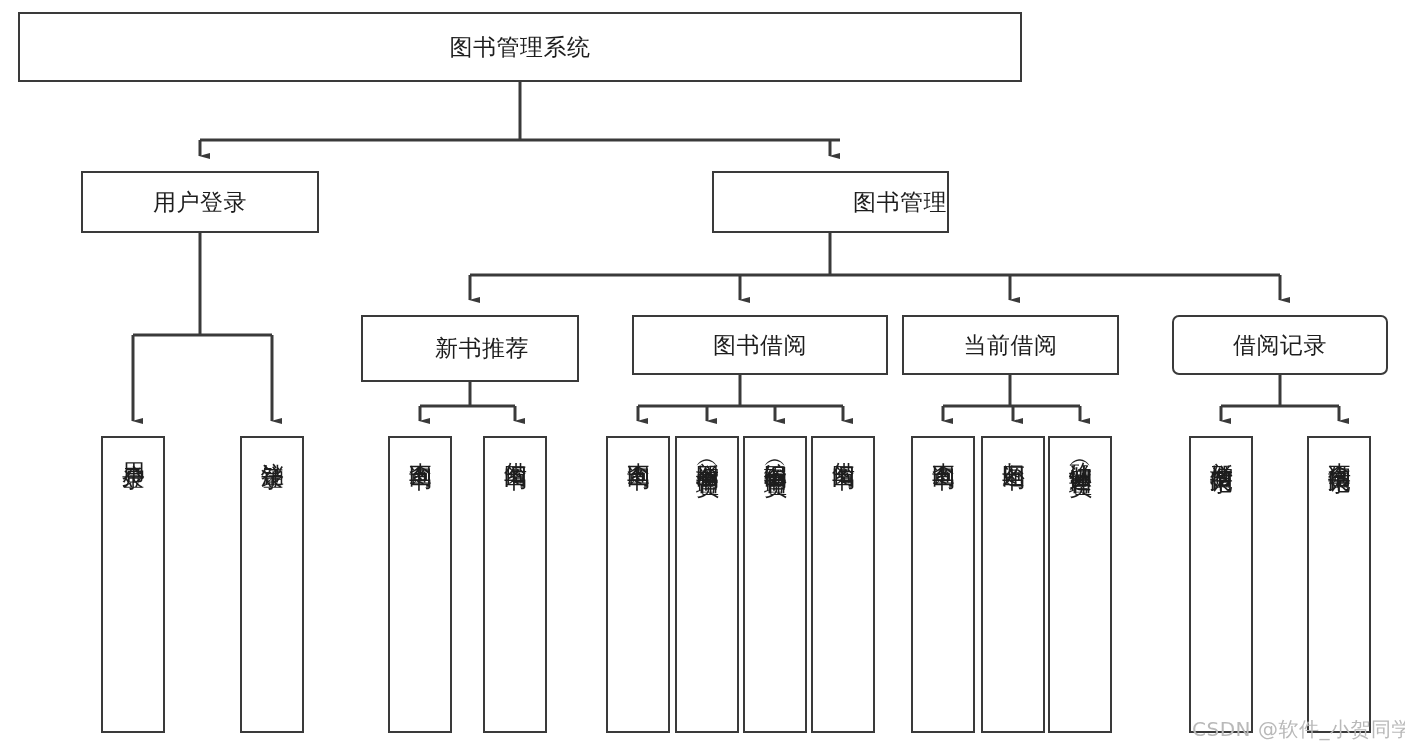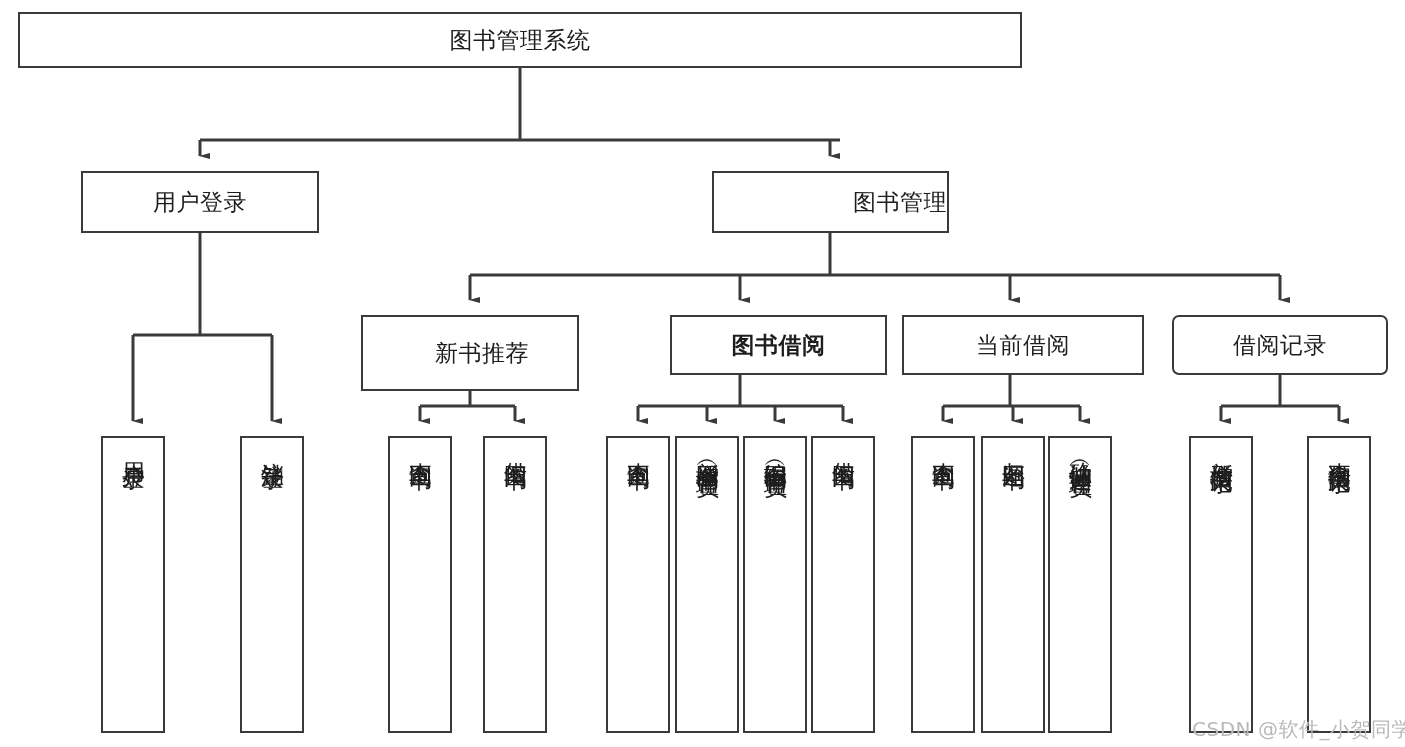--- a/index.html
+++ b/index.html
@@ -124,38 +124,38 @@
       <path d="M1013,406 L1013,421" marker-end="url(#arrow)"></path>
       <path d="M1080,406 L1080,421" marker-end="url(#arrow)"></path>
 
       <path d="M1280,375 L1280,406"></path>
       <path d="M1221,406 L1339,406"></path>
       <path d="M1221,406 L1221,421" marker-end="url(#arrow)"></path>
       <path d="M1339,406 L1339,421" marker-end="url(#arrow)"></path>
     </g>
   </svg>
 
-  <div class="node root horizontal" style="left:18px; top:12px; width:1004px; height:56px;">
+  <div class="node root horizontal" style="left:18px; top:12px; width:1004px; height:70px;">
     <span class="label">图书管理系统</span>
   </div>
 
   <div class="node horizontal" style="left:81px; top:171px; width:238px; height:62px;">
     <span class="label">用户登录</span>
   </div>
   <div class="node horizontal" style="left:712px; top:171px; width:237px; height:62px;justify-content:flex-end;">
     <span class="label">图书管理</span>
   </div>
 
-  <div class="node horizontal" style="left:361px; top:315px; width:218px; height:76px;padding-left:24px;">
+  <div class="node horizontal" style="left:361px; top:315px; width:218px; height:67px;padding-left:24px;">
     <span class="label">新书推荐</span>
   </div>
-  <div class="node horizontal" style="left:670px; top:315px; width:217px; height:60px;font-weight:bold;">
+  <div class="node horizontal" style="left:632px; top:315px; width:256px; height:60px;">
     <span class="label">图书借阅</span>
   </div>
-  <div class="node horizontal" style="left:902px; top:315px; width:242px; height:60px;">
+  <div class="node horizontal" style="left:902px; top:315px; width:217px; height:60px;">
     <span class="label">当前借阅</span>
   </div>
   <div class="node horizontal" style="left:1172px; top:315px; width:216px; height:60px;border-radius:7px;">
     <span class="label">借阅记录</span>
   </div>
 
   <div class="node vertical" style="left:101px; top:436px; width:64px; height:297px;">
     <span class="label">用户登录</span>
   </div>
   <div class="node vertical" style="left:240px; top:436px; width:64px; height:297px;">

